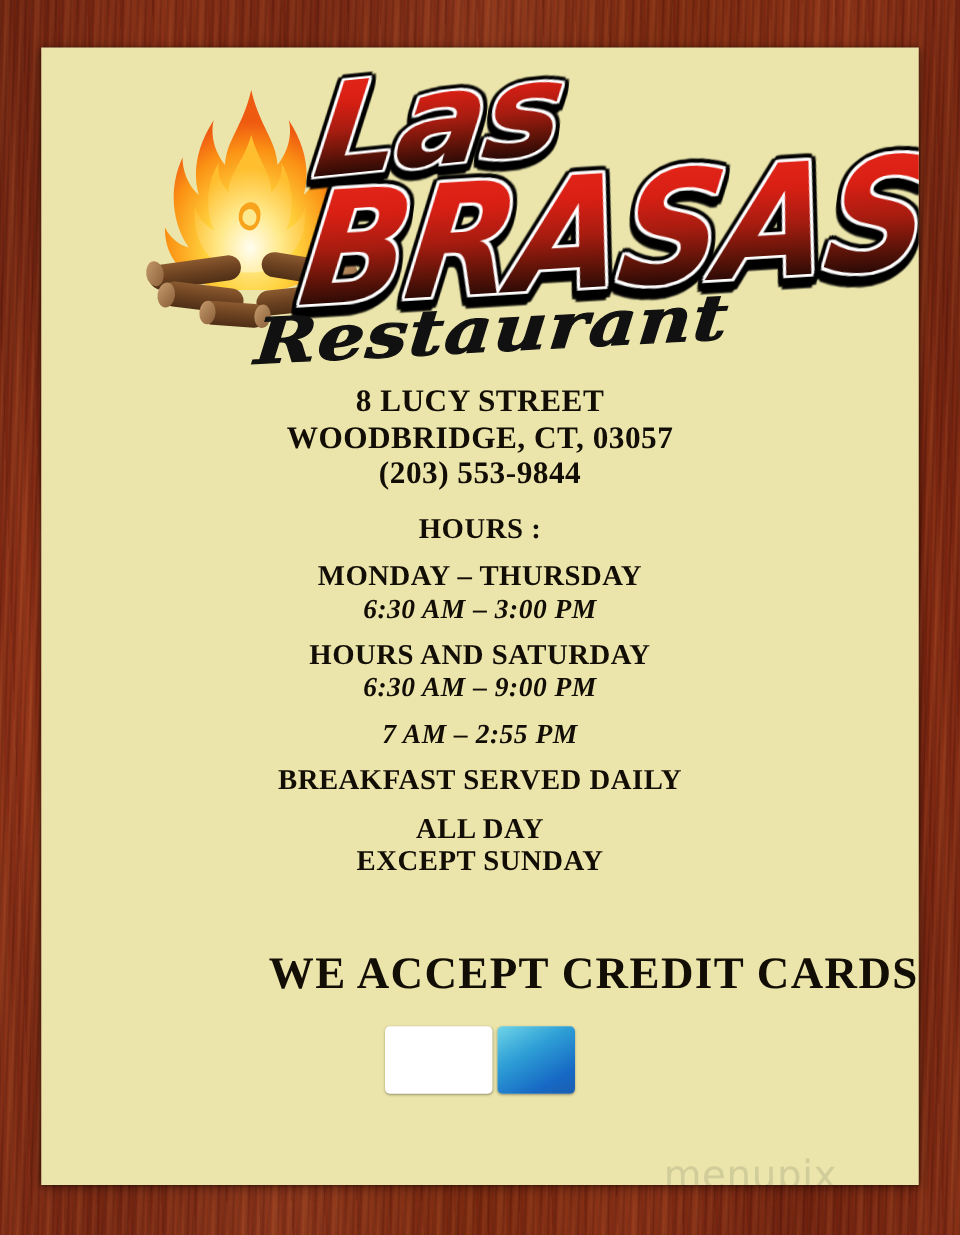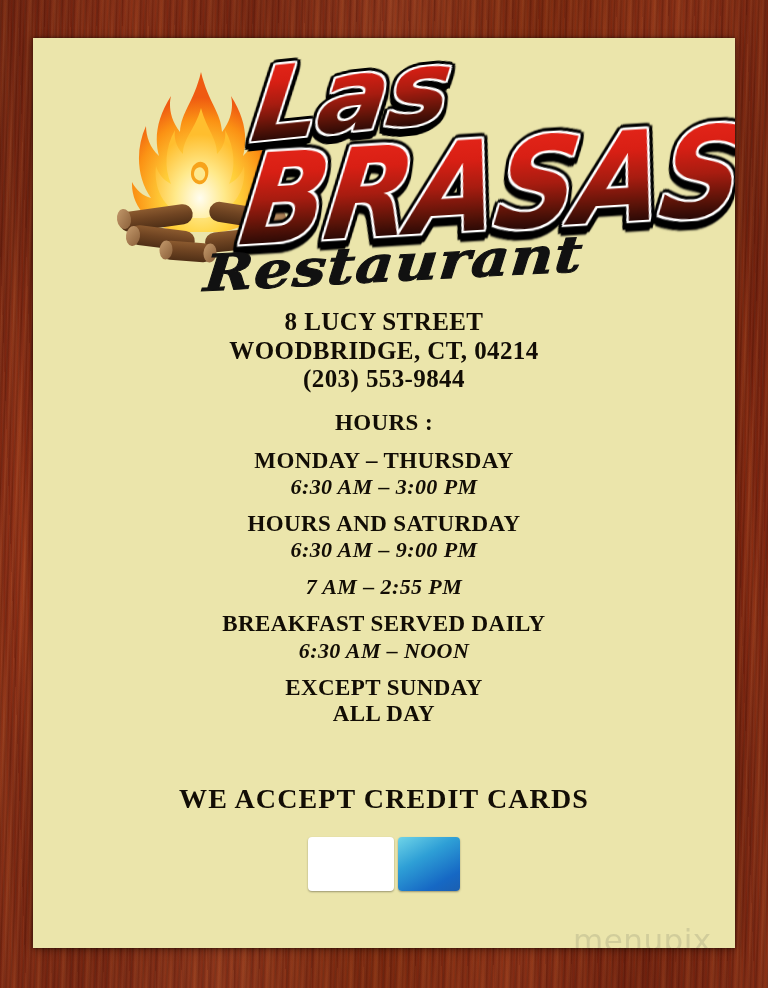--- a/index.html
+++ b/index.html
@@ -151,23 +151,24 @@
     line-height: 1.14;
     letter-spacing: 0.4px;
     white-space: nowrap;
   }
   .addr { font-size: 25px; }
   .hours-label { font-size: 23px; margin-top: 16px; }
   .blk { margin-top: 12px; }
   .day { font-size: 23px; }
   .time { font-size: 22px; font-style: italic; }
   .accept {
-    font-size: 28px;
+    font-size: 36px;
     letter-spacing: 1.1px;
     margin-top: 56px;
+    text-align: right;
   }
 
   
   #cards {
     position: relative;
     margin-top: 18px;
     height: 62px;
   }
   #cards-inner {
     position: absolute;
@@ -202,21 +203,20 @@
     position: absolute;
     left: 498px;
     top: 884px;
     font-family: "DejaVu Sans", sans-serif;
     font-size: 31px;
     color: rgba(150,150,120,0.30);
     letter-spacing: 0.5px;
     z-index: 6;
     pointer-events: none;
     white-space: nowrap;
-    margin-left: 42px;
   }
 </style>
 </head>
 <body>
 
 <div id="page">
 
   <div id="wood"></div>
 
   <div id="panel">
@@ -300,47 +300,46 @@
       <div id="wordmark">
         <div class="gr-las">Las</div>
         <div class="gr-brasas">BRASAS</div>
         <div id="script-restaurant">Restaurant</div>
       </div>
     </div>
 
     <div id="info">
 
       <div class="line addr">8 LUCY STREET</div>
-      <div class="line addr">WOODBRIDGE, CT, 04214</div>
+      <div class="line addr">WOODBRIDGE, CT, 03057</div>
       <div class="line addr">(203) 553-9844</div>
 
       <div class="line hours-label">HOURS :</div>
 
       <div class="blk">
         <div class="line day">MONDAY – THURSDAY</div>
         <div class="line time">6:30 AM – 3:00 PM</div>
       </div>
 
       <div class="blk">
         <div class="line day">HOURS AND SATURDAY</div>
         <div class="line time">6:30 AM – 9:00 PM</div>
       </div>
 
       <div class="blk">
         <div class="line time">7 AM – 2:55 PM</div>
       </div>
 
       <div class="blk">
         <div class="line day">BREAKFAST SERVED DAILY</div>
-        <div class="line time">6:30 AM – NOON</div>
-      </div>
-
-      <div class="blk">
+      </div>
+
+      <div class="blk">
+        <div class="line day">ALL DAY</div>
         <div class="line day">EXCEPT SUNDAY</div>
-        <div class="line day">ALL DAY</div>
       </div>
 
       <div class="line accept">WE ACCEPT CREDIT CARDS</div>
 
       <div id="cards">
         <div id="cards-inner">
 
           <div class="card-disc">
             
             

